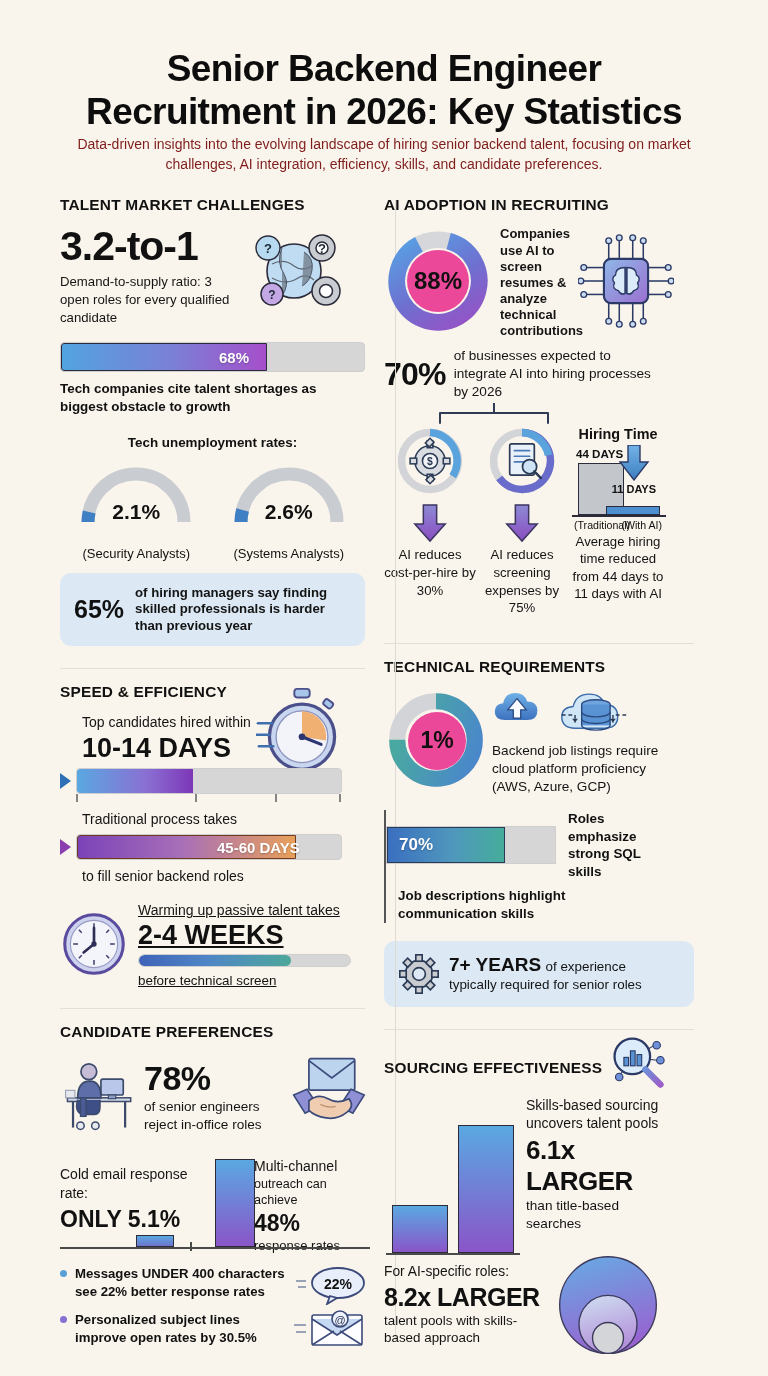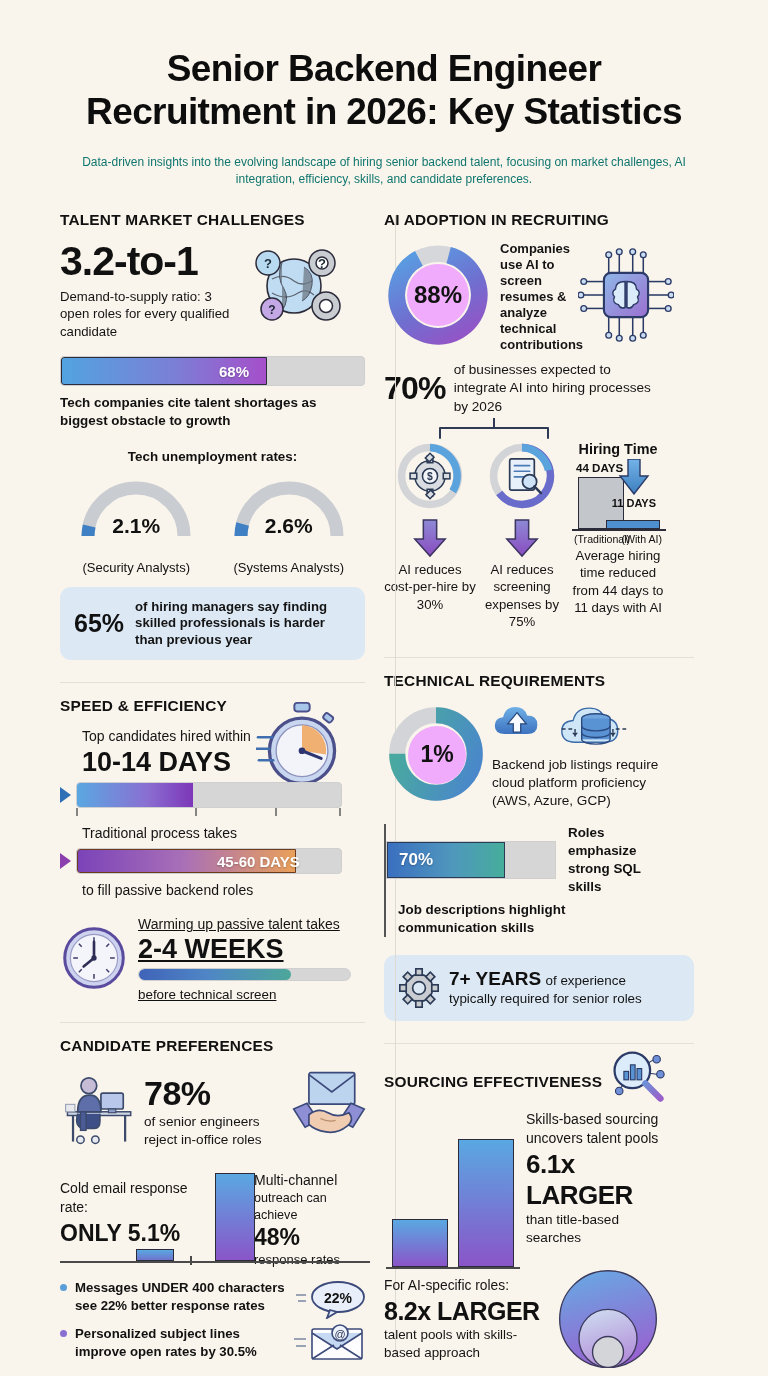--- a/index.html
+++ b/index.html
@@ -12,22 +12,22 @@
   }
   .page { position: relative; width: 768px; height: 1024px; padding: 12px; }
 
   
   .hdr { text-align: center; padding: 36px 30px 0; }
   .hdr h1 {
     font-size: 37px; font-weight: 700; letter-spacing: -0.6px;
     line-height: 1.16; color: #0d0d0d;
   }
   .hdr p {
-    margin-top: 20px; font-size: 12px; line-height: 1.45;
-    color: #0f766e; padding: 0 18px;
+    margin-top: 0; font-size: 14px; line-height: 1.45;
+    color: #7f1d1d; padding: 0 18px;
   }
 
   
   .grid { position: relative; display: flex; margin-top: 22px; }
   .col { width: 344px; padding: 0 0 0 0; }
   .col-l { padding-left: 48px; padding-right: 14px; }
   .col-r { padding-left: 28px; padding-right: 34px; }
   .vdiv {
     position: absolute; left: 383px; top: 4px; width: 1px; height: 1140px;
     background: #dedbd2;
@@ -72,21 +72,21 @@
   .gauge { position: relative; width: 120px; height: 66px; }
   .gauge .val {
     position: absolute; left: 0; right: 0; bottom: 2px; text-align: center;
     font-size: 21px; font-weight: 700;
   }
   .gauge-cap { font-size: 13px; margin-top: 20px; }
 
   
   .donut { position: relative; }
   .donut .hole {
-    position: absolute; border-radius: 50%; background: #f0abfc;
+    position: absolute; border-radius: 50%; background: #ec4899;
     display: flex; align-items: center; justify-content: center;
     font-weight: 700;
   }
 
   ul.bullets { list-style: none; }
   ul.bullets li { display: flex; gap: 8px; margin-bottom: 11px; }
   .dot { width: 7px; height: 7px; border-radius: 50%; margin-top: 5px; flex: none; }
 
   .arrow-r {
     width: 0; height: 0; border-top: 8px solid transparent;
@@ -217,21 +217,21 @@
           </svg>
 
           <div class="txt" style="font-size:14px;padding-left:22px;margin-top:8px;">Traditional process takes</div>
           <div class="row ctr" style="margin-top:5px;">
             <div class="arrow-r" style="border-left:11px solid #8b3fae;margin-right:5px;"></div>
             <div class="track" style="height:26px;width:272px;">
               <div class="fill" style="width:83%;background:linear-gradient(90deg,#7b43b8,#a86fb8 48%,#e9a05a 100%);border:1px solid #6d3c1f;"></div>
               <div class="fill-lab" style="right:auto;left:140px;">45-60 DAYS</div>
             </div>
           </div>
-          <div class="txt" style="font-size:14px;padding-left:22px;margin-top:7px;">to fill passive backend roles</div>
+          <div class="txt" style="font-size:14px;padding-left:22px;margin-top:7px;">to fill senior backend roles</div>
         </div>
 
         <div class="row ctr" style="margin-top:16px;">
           <div style="flex:none;">
             <svg viewBox="0 0 72 72" width="68" height="68">
               <circle cx="36" cy="36" r="31" fill="#cdd2ee" stroke="#5a4b9e" stroke-width="3.2"></circle>
               <circle cx="36" cy="36" r="25" fill="#f4f4fb" stroke="#9a9bc4" stroke-width="1.2"></circle>
               <g stroke="#3c3c6b" stroke-width="1.6">
                 <line x1="36" y1="14" x2="36" y2="19"></line>
                   <line x1="36" y1="53" x2="36" y2="58"></line>

